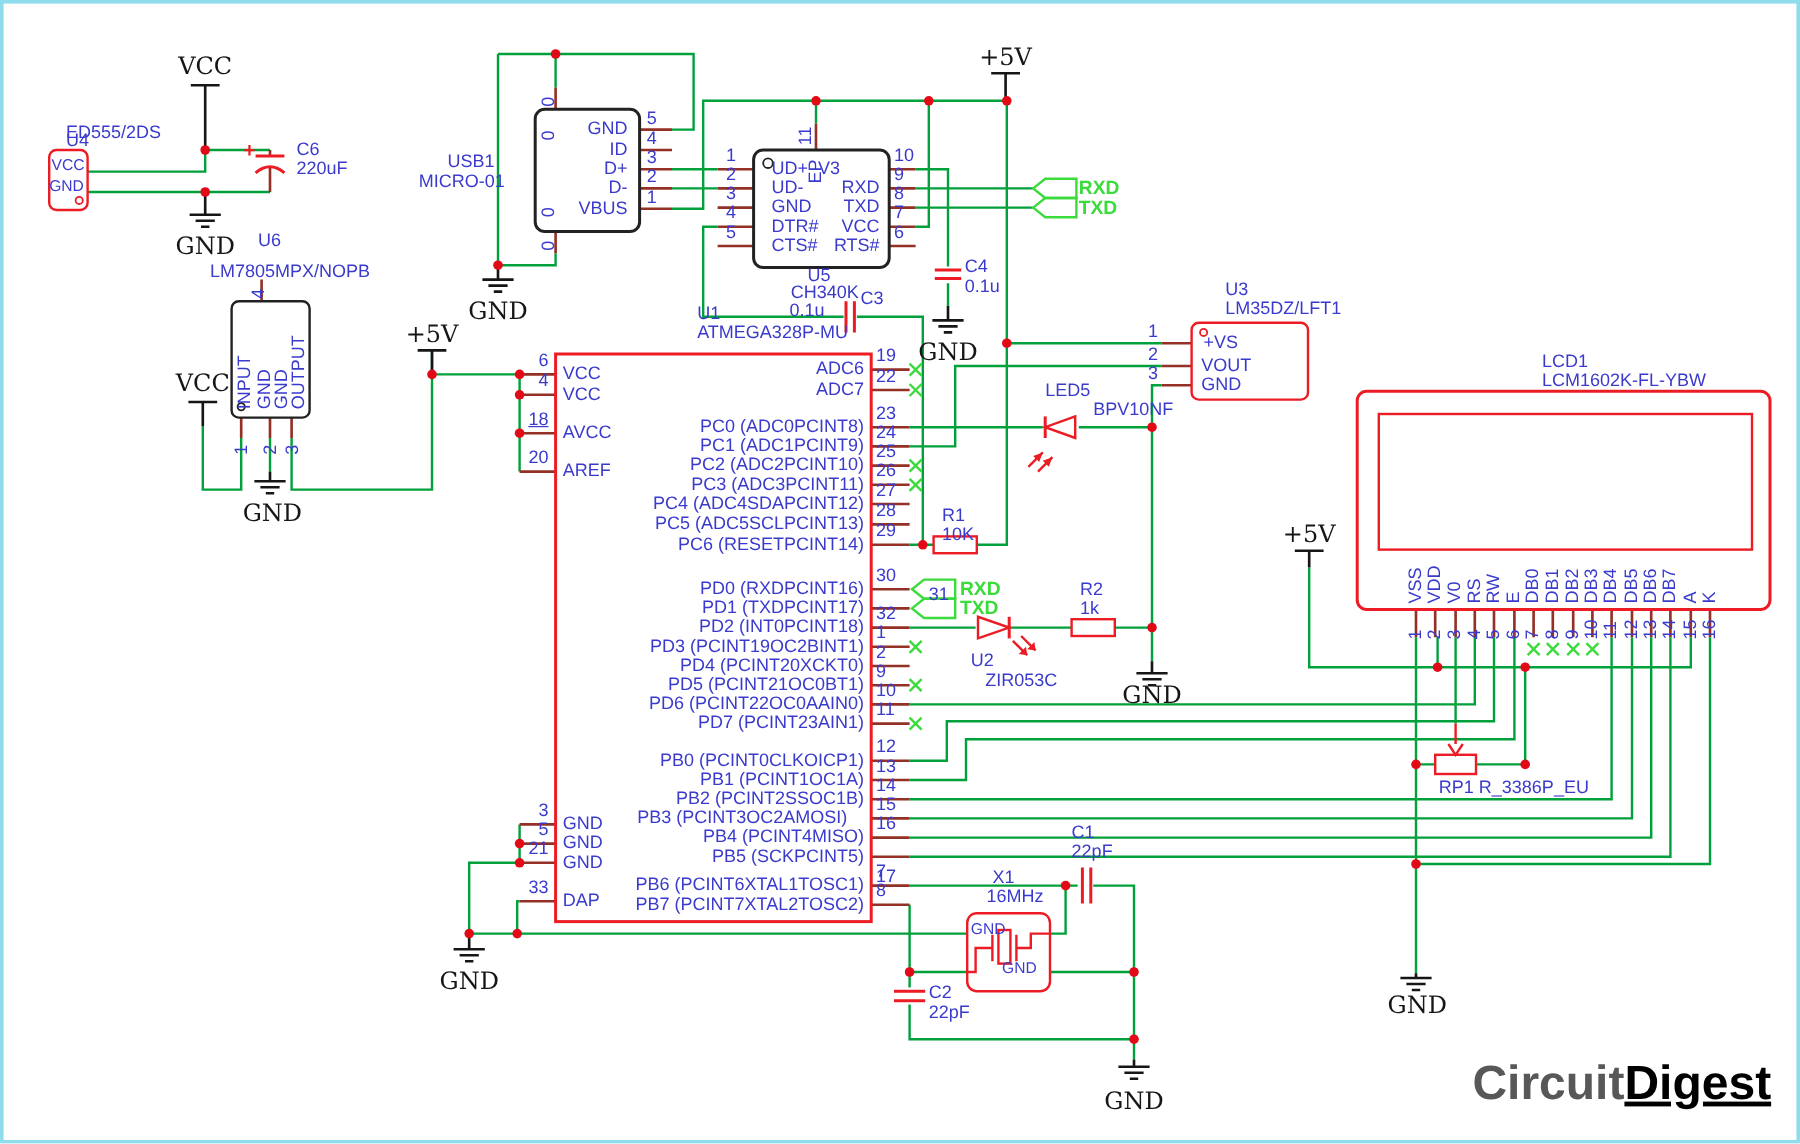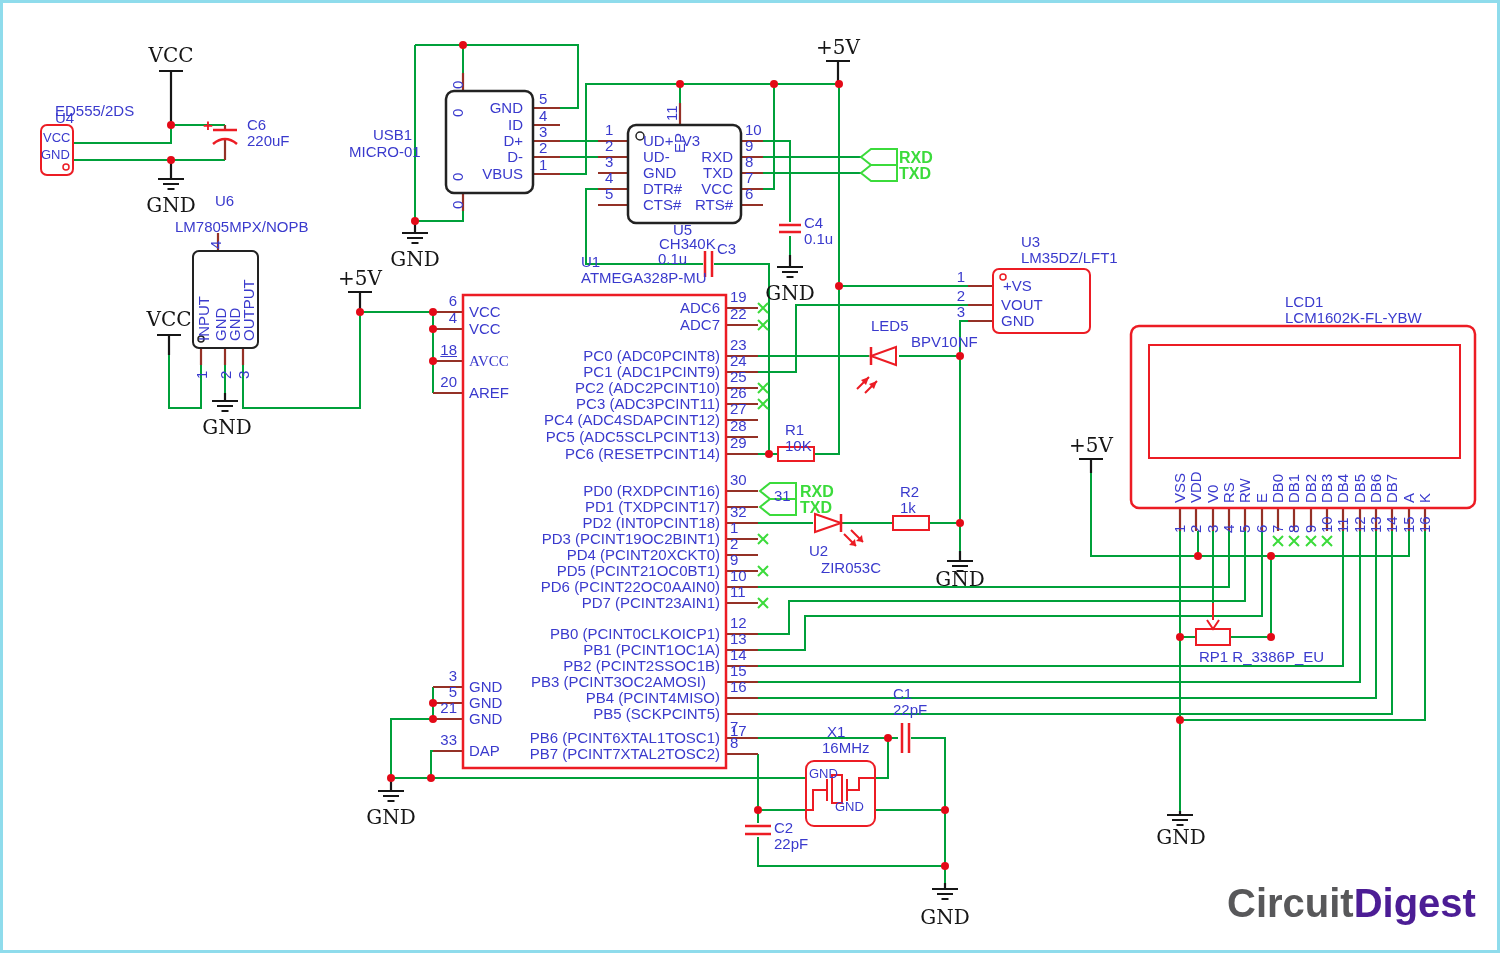--- a/index.html
+++ b/index.html
@@ -9,21 +9,21 @@
   #wires{position:absolute;left:0;top:0;}
   #label-layer{position:absolute;left:0;top:0;width:100%;height:100%;}
   .lbl{position:absolute;font:15px/1.1 "Liberation Sans",sans-serif;color:#3A3ACD;white-space:nowrap;}
   .bs{font-size:13px;}
   .k{font:20px/1 "DejaVu Serif",serif;color:#161616;transform:translateX(-50%);}
   .g{color:#3BDB3B;font-weight:700;font-size:16px;}
   .rd{color:#EC1C24;font-weight:700;font-size:17px;}
   .r{text-align:right;}
   .rot{transform:rotate(-90deg);transform-origin:0 0;}
   #logo{position:absolute;left:1224px;top:878px;font:700 40px "Liberation Sans",sans-serif;letter-spacing:0px;}
-  #logo .c1{color:#58585A;} #logo .c2{color:#4c1d95;}
+  #logo .c1{color:#58585A;} #logo .c2{color:#000000;text-decoration:underline;}
 </style>
 </head>
 <body>
 
 <div id="canvas">
   <svg id="wires" width="1500" height="953" viewBox="0 0 1500 953">
     <defs>
       <g id="gnd">
           <path d="M-13,0 H13 M-8,5 H8 M-3.5,10 H3.5" stroke="#161616" stroke-width="2.2" fill="none"></path>
         </g>
@@ -221,21 +221,21 @@
       <div class="lbl rot" style="left: 669px; top: 150px;">EP</div>
       <div class="lbl rot" style="left: 661px; top: 118px;">11</div>
       <div class="lbl b" style="left: 801px; top: 212px;">C4</div>
       <div class="lbl b" style="left: 801px; top: 228px;">0.1u</div>
       <div class="lbl b" style="left: 714px; top: 238px;">C3</div>
       <div class="lbl b" style="left: 655px; top: 248px;">0.1u</div>
       <div class="lbl b" style="left: 578px; top: 251px;">U1</div>
       <div class="lbl b" style="left: 578px; top: 267px;">ATMEGA328P-MU</div>
       <div class="lbl b" style="left: 466px; top: 301px;">VCC</div>
       <div class="lbl b" style="left: 466px; top: 318px;">VCC</div>
-      <div class="lbl b" style="left: 466px; top: 350px; font-family: Liberation Serif, serif;">AVCC</div>
+      <div class="lbl b" style="left: 466px; top: 350px;">AVCC</div>
       <div class="lbl b" style="left: 466px; top: 382px;">AREF</div>
       <div class="lbl b" style="left: 466px; top: 676px;">GND</div>
       <div class="lbl b" style="left: 466px; top: 692px;">GND</div>
       <div class="lbl b" style="left: 466px; top: 708px;">GND</div>
       <div class="lbl b" style="left: 466px; top: 740px;">DAP</div>
       <div class="lbl b r" style="left: 428px; top: 290px; width: 26px;">6</div>
       <div class="lbl b r" style="left: 428px; top: 307px; width: 26px;">4</div>
       <div class="lbl b r" style="left: 428px; top: 339px; width: 26px; text-decoration: underline;">18</div>
       <div class="lbl b r" style="left: 428px; top: 371px; width: 26px;">20</div>
       <div class="lbl b r" style="left: 428px; top: 665px; width: 26px;">3</div>

